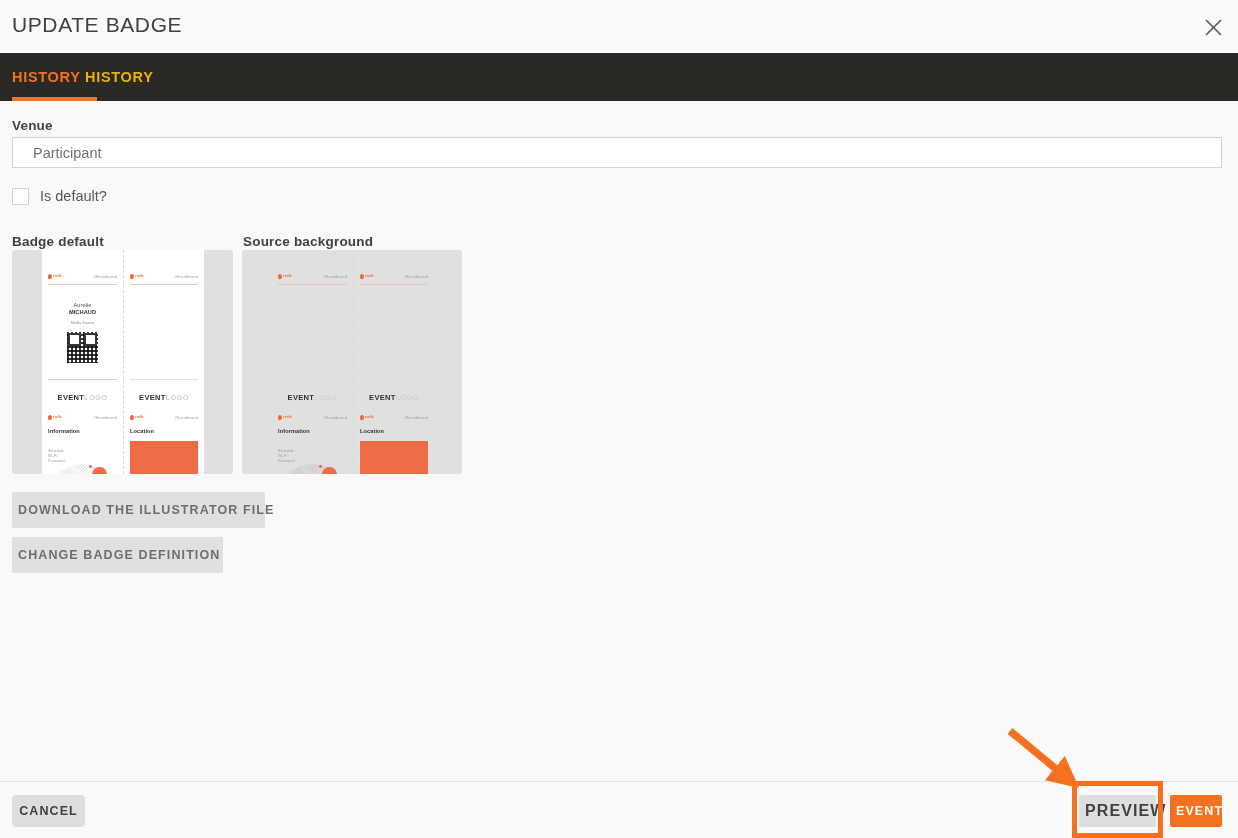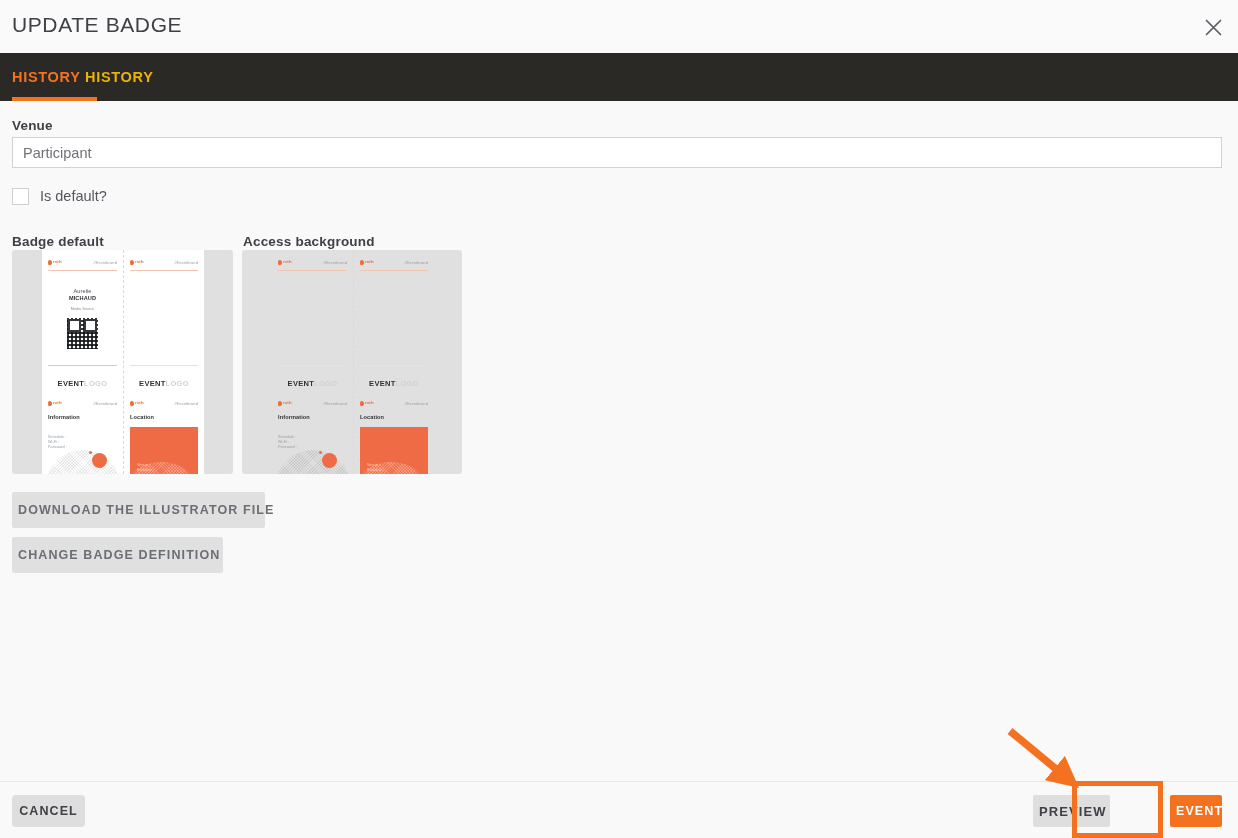--- a/index.html
+++ b/index.html
@@ -87,21 +87,21 @@
 
   .text-input {
     position: absolute;
     left: 12px; top: 36px;
     width: 1210px; height: 31px;
     background: #ffffff;
     border: 1px solid #d2d2d2;
     font-family: "Liberation Sans", sans-serif;
     font-size: 14.5px;
     color: #6e7176;
-    padding: 0 10px;
+    padding: 0 20px;
     outline: none;
   }
 
   .checkbox-row {
     position: absolute;
     left: 12px; top: 84px;
     display: flex; align-items: center;
     height: 22px;
   }
   .checkbox {
@@ -136,21 +136,21 @@
     position: absolute;
     top: 0; height: 224px;
     background: #ffffff;
     overflow: hidden;
   }
   #sheet-tpl { left: 30px; width: 162px; }
 
   
   .card {
     position: absolute;
-    top: 2px; height: 224px;
+    top: 16px; height: 224px;
     overflow: hidden;
   }
 
   .card-sep {
     position: absolute;
     top: 0; bottom: 0;
     width: 1px;
     border-left: 1px dashed #d8d8d8;
   }
 
@@ -340,27 +340,27 @@
     background: #dedede;
     color: #3f4146;
     border: none; border-radius: 4px;
     font-family: "Liberation Sans", sans-serif;
     font-size: 12.5px; font-weight: bold;
     letter-spacing: 1.1px;
     cursor: pointer;
   }
   #btn-preview {
     position: absolute;
-    left: 1033px; top: 13px;
+    left: 1079px; top: 13px;
     width: 77px; height: 32px;
     background: #dedede;
     color: #3f4146;
     border: none; border-radius: 2px;
     font-family: "Liberation Sans", sans-serif;
-    font-size: 13px; font-weight: bold;
+    font-size: 16px; font-weight: bold;
     letter-spacing: 1.1px;
     cursor: pointer;
   }
   #btn-save {
     position: absolute;
     left: 1170px; top: 13px;
     width: 52px; height: 32px;
     background: #f4721f;
     color: #ffffff;
     border: none; border-radius: 2px;
@@ -414,21 +414,21 @@
     <div class="field-label" id="name-label">Venue</div>
 
     <input class="text-input" id="name-input" type="text" value="Participant" style="">
 
     <div class="checkbox-row">
       <span class="checkbox"></span>
       <span class="checkbox-label">Is default?</span>
     </div>
 
     <div class="field-label" id="tpl-label">Badge default</div>
-    <div class="field-label" id="bg-label">Access background</div>
+    <div class="field-label" id="bg-label">Source background</div>
 
     <div class="panel" id="panel-template">
       <div class="sheet" id="sheet-tpl">
 
         <div class="card" style="left:0; width:81px;">
           <div class="brand-row" style="top:6px;">
             <span class="brand-left">
               <span class="brand-dot"></span>
               <span class="brand-word">rvth</span>
             </span>

